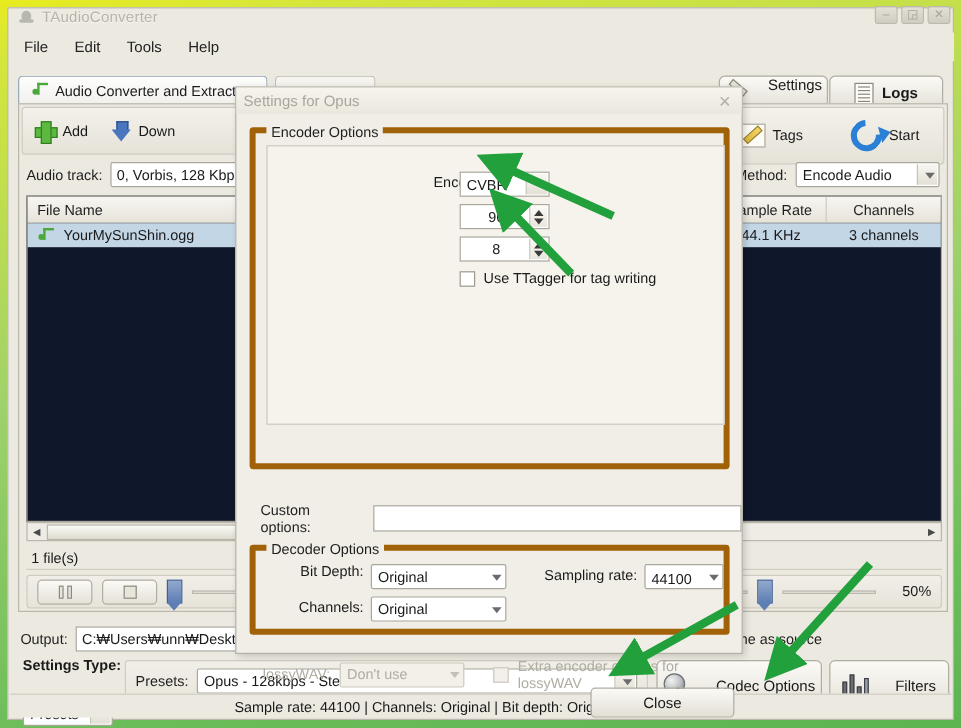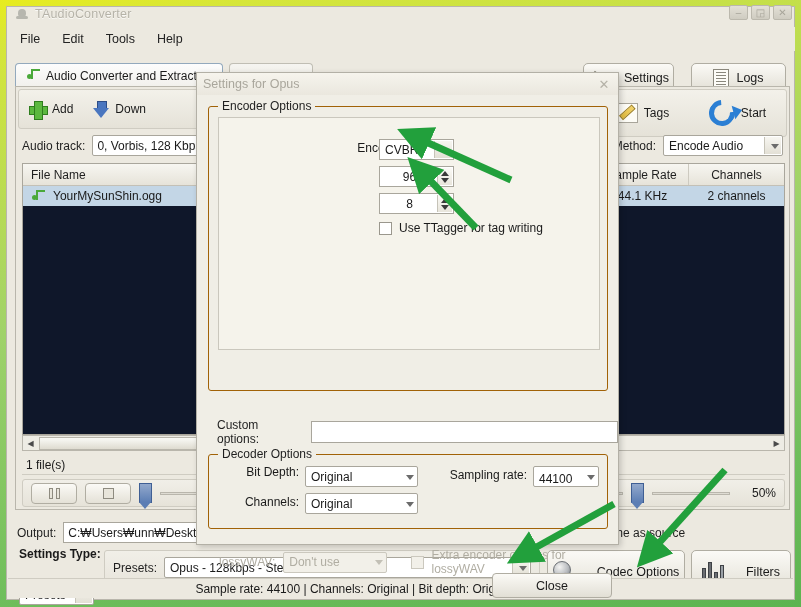--- a/index.html
+++ b/index.html
@@ -314,26 +314,26 @@
   .filters-icon i:nth-child(4){ left: 18px; height: 16px; background:#9aa0a6; }
 
   
   #statusbar {
     position: absolute; left: 1px; right: 1px; bottom: 1px; height: 20px;
     background: #ece9e0; border-top: 1px solid #cfccc2;
     display: flex; align-items: center; justify-content: center; font-size: 12px;
   }
 
   
-  #settings-btn { position: absolute; right: 120px; top: 56px; width: 91px; height: 29px;
+  #settings-btn { position: absolute; right: 104px; top: 56px; width: 91px; height: 29px;
     border: 1px solid #b0ada2; border-radius: 5px; background: linear-gradient(#fbfaf6,#e2dfd5);
-    display: flex; align-items: center; justify-content: center; gap: 16px; font-size: 12.5px; }
+    display: flex; justify-content: center; gap: 16px; font-size: 12.5px; }
   #logs-btn { position: absolute; right: 8px; top: 56px; width: 95px; height: 29px;
     border: 1px solid #b0ada2; border-radius: 5px; background: linear-gradient(#fbfaf6,#e2dfd5);
-    display: flex; align-items: center; justify-content: center; gap: 7px; font-size: 12.5px; }
+    display: flex; align-items: center; justify-content: center; gap: 7px; font-size: 12.5px; font-weight: bold; }
   .gear-icon { width: 20px; height: 18px; position: relative; }
   .gear-icon:before {
     content: ""; position: absolute; left: 1px; top: 10px; width: 8px; height: 7px;
     background: #d8d5cb; border: 1px solid #8a877c; border-radius: 2px; transform: rotate(-40deg);
   }
   .gear-icon:after {
     content: ""; position: absolute; left: 5px; top: 1px; width: 14px; height: 4px;
     background: #e6e3d9; border: 1px solid #8a877c; transform: rotate(40deg); transform-origin: left center;
   }
   .logs-icon { width: 16px; height: 18px; background: #fdfcf7; border: 1px solid #8a877c; position: relative; }
@@ -350,21 +350,21 @@
     box-shadow: 2px 2px 6px rgba(0,0,0,.18);
   }
   #dlg-titlebar {
     height: 22px; display: flex; align-items: center; padding: 0 6px;
     background: linear-gradient(#f6f4ed,#eae7de);
   }
   #dlg-title { color: #a9a69c; font-size: 12.5px; }
   #dlg-close { margin-left: auto; color: #b5b2a8; font-size: 13px; width: 16px; text-align: center; }
 
   .groupbox {
-    position: absolute; border: 1px solid #a16207; border-radius: 3px;
+    position: absolute; border: 5px solid #a16207; border-radius: 3px;
   }
   .group-legend {
     position: absolute; top: -8px; left: 9px; background: #f0eee6;
     padding: 0 4px; font-size: 12px; color: #1f1f1f;
   }
   #encoder-group { left: 11px; top: 33px; width: 400px; height: 285px; }
   #encoder-inner {
     position: absolute; left: 9px; top: 10px; width: 382px; height: 233px;
     background: #f5f3eb; border: 1px solid #cac7bd;
   }
@@ -493,21 +493,21 @@
           <div class="col-head" id="col-samplerate">Sample Rate</div>
           <div class="col-head" id="col-channels">Channels</div>
         </div>
         <div id="filerow">
           <div class="fn">
             <span class="note-icon"></span>
             <span>YourMySunShin.ogg</span>
           </div>
           <div class="mid"></div>
           <div class="sr">44.1 KHz</div>
-          <div class="ch">2 channels</div>
+          <div class="ch">3 channels</div>
         </div>
       </div>
 
       <div id="hscroll">
         <div class="sb-arrow">
             <span>◀</span>
           </div>
         <div id="hscroll-thumb"></div>
         <div class="sb-arrow">
             <span>▶</span>

